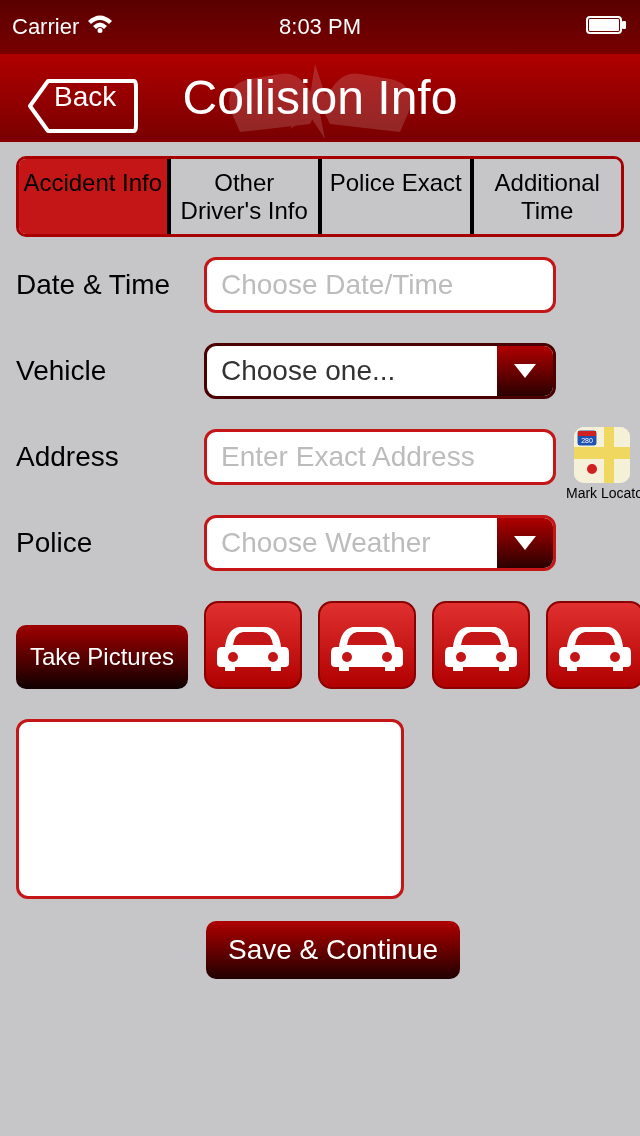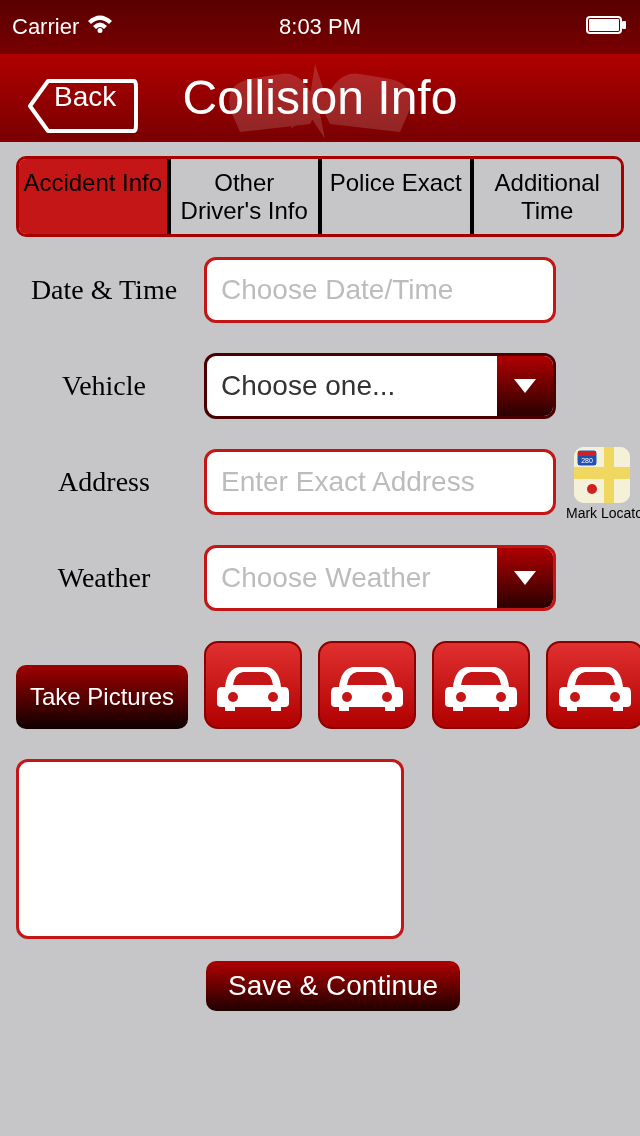--- a/index.html
+++ b/index.html
@@ -86,31 +86,30 @@
 .tab:last-child { border-right: none; }
 .tab.active { background: #c41616; color: #000; }
 .form { padding: 20px 16px 0 16px; }
 .row {
   display: flex;
   align-items: center;
   margin-bottom: 30px;
 }
 .row-label {
   width: 188px;
-  text-align: center;
+  text-align: left;
   padding-right: 12px;
   font-size: 28px;
   color: #000;
-  font-family: Liberation Serif, serif;
 }
 .row-label.multi { line-height: 1.2; align-self: flex-start; padding-top: 6px; }
 .field-wrap { flex: 1; position: relative; }
 .text-input, .select-box {
   width: 352px;
-  height: 66px;
+  height: 56px;
   border: 3px solid #c41616;
   border-radius: 12px;
   background: #fff;
   font-size: 28px;
   padding: 0 14px;
   color: #333;
 }
 .text-input::placeholder { color: #bcbcbc; }
 .select-box {
   display: flex;
@@ -174,21 +173,21 @@
   height: 180px;
   border: 3px solid #c41616;
   border-radius: 12px;
   background: #fff;
   padding: 10px;
   font-size: 24px;
   resize: none;
 }
 .save-row { display: flex; padding-left: 206px; }
 .save-btn {
-  height: 50px;
+  height: 58px;
   padding: 0 22px;
   border-radius: 10px;
   background: linear-gradient(to bottom, #b00000, #200000);
   color: #fff;
   font-size: 28px;
   border: none;
 }
 .placeholder-grey { color: #bcbcbc; }
 </style>
 </head>
@@ -284,21 +283,21 @@
             <text x="13" y="16" font-size="7" fill="#fff" text-anchor="middle">280</text>
             <circle cx="18" cy="42" r="5" fill="#d02020"></circle>
           </svg>
         </div>
         <div class="map-label">Mark Locator</div>
       </div>
     </div>
   </div>
 
   <div class="row">
-    <div class="row-label">Weather</div>
+    <div class="row-label">Police</div>
     <div class="field-wrap">
       <div class="select-box">
         <span class="select-text placeholder-grey">Choose Weather</span>
         <div class="select-caret">
           <svg width="22" height="14" viewBox="0 0 22 14">
               <polygon points="0,0 22,0 11,14" fill="#fff"></polygon>
             </svg>
         </div>
       </div>
     </div>

